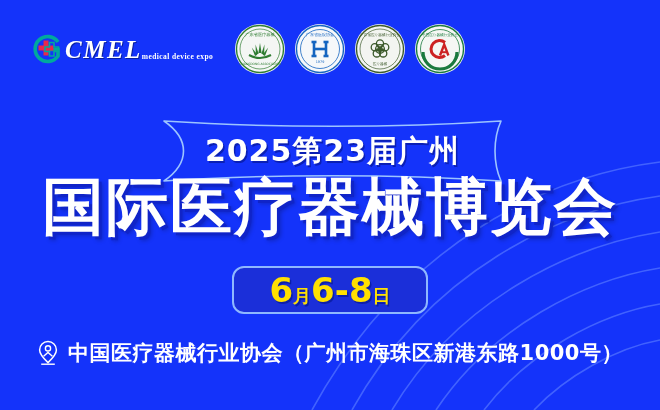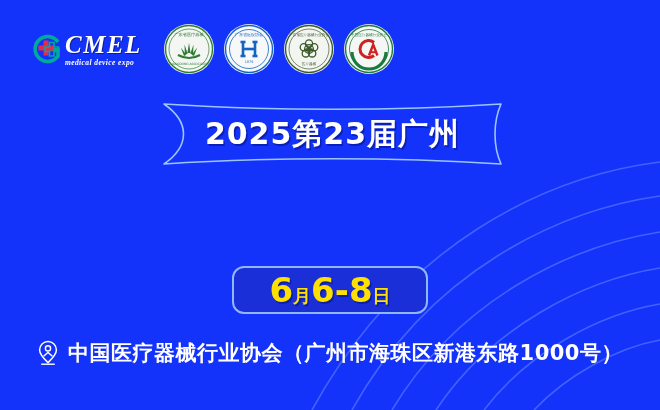--- a/index.html
+++ b/index.html
@@ -46,58 +46,57 @@
     gap: 3px;
     margin-right: 12px;
   }
   .cmel-mark {
     position: relative;
     width: 34px;
     height: 34px;
   }
   .cmel-words {
     display: flex;
-    flex-direction: column;
+    flex-direction: row;
     justify-content: center;
     line-height: 1;
   }
   .cmel-main {
     font-size: 25px;
     font-weight: bold;
     font-style: italic;
     color: #ffffff;
     letter-spacing: 1.5px;
     text-shadow: 1px 1px 0 #0a1fa0;
     font-family: "Liberation Serif", "DejaVu Serif", serif;
   }
   .cmel-sub {
     font-size: 7.5px;
     font-weight: bold;
-    font-style: italic;
     color: #ffffff;
     letter-spacing: 0.4px;
-    margin-top: 2px;
+    margin-top: 16px;
     font-family: "Liberation Serif", "DejaVu Serif", serif;
   }
 
   
   .badge {
     position: relative;
     width: 50px;
     height: 50px;
     border-radius: 50%;
     background: #f2f4f3;
     display: block;
   }
 
   
   .ribbon {
     position: absolute;
     left: 160px;
-    top: 100px;
+    top: 117px;
     width: 345px;
     height: 68px;
   }
   .ribbon-text {
     position: absolute;
     inset: 0;
     display: flex;
     align-items: center;
     justify-content: center;
     font-size: 30px;
@@ -272,20 +271,21 @@
   </div>
 
   <div class="ribbon">
     <svg width="345" height="68" viewBox="0 0 345 68" aria-hidden="true">
       <path d="M4 4 C 110 11, 235 11, 341 4 C 333 22, 333 46, 341 64
                C 235 57, 110 57, 4 64 C 30 46, 30 22, 4 4 Z" fill="none" stroke="#9CC4FF" stroke-width="1.6" stroke-linejoin="round"></path>
     </svg>
     <div class="ribbon-text">2025第23届广州</div>
   </div>
 
+  <div class="main-title">国际医疗器械博览会</div>
 
   <div class="date-badge">
     <div class="date-inner">
       <span class="dt-big">6</span>
       <span class="dt-sm">月</span>
       <span class="dt-big">6</span>
       <span class="dt-big">-</span>
       <span class="dt-big">8</span>
       <span class="dt-sm">日</span>
     </div>

